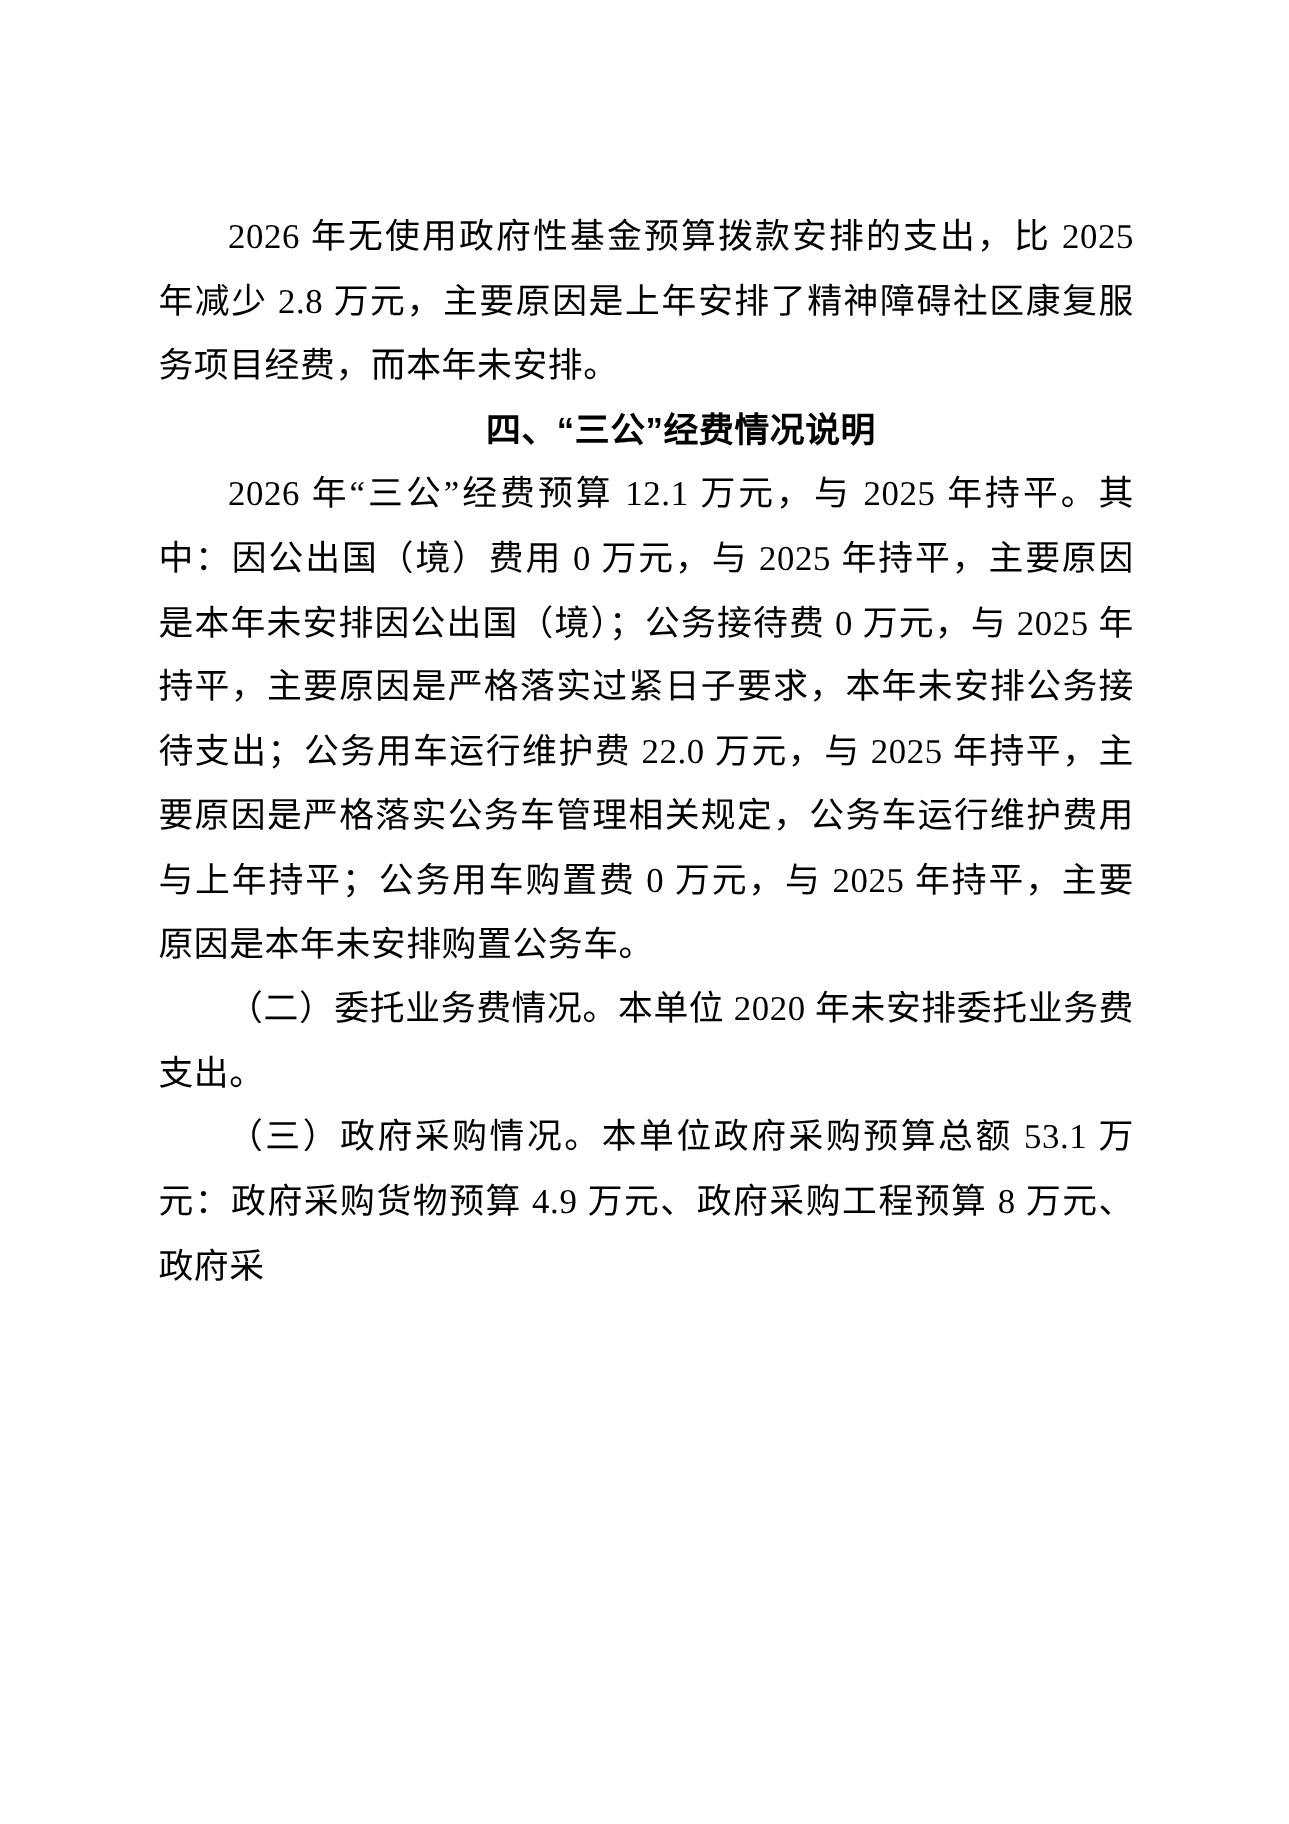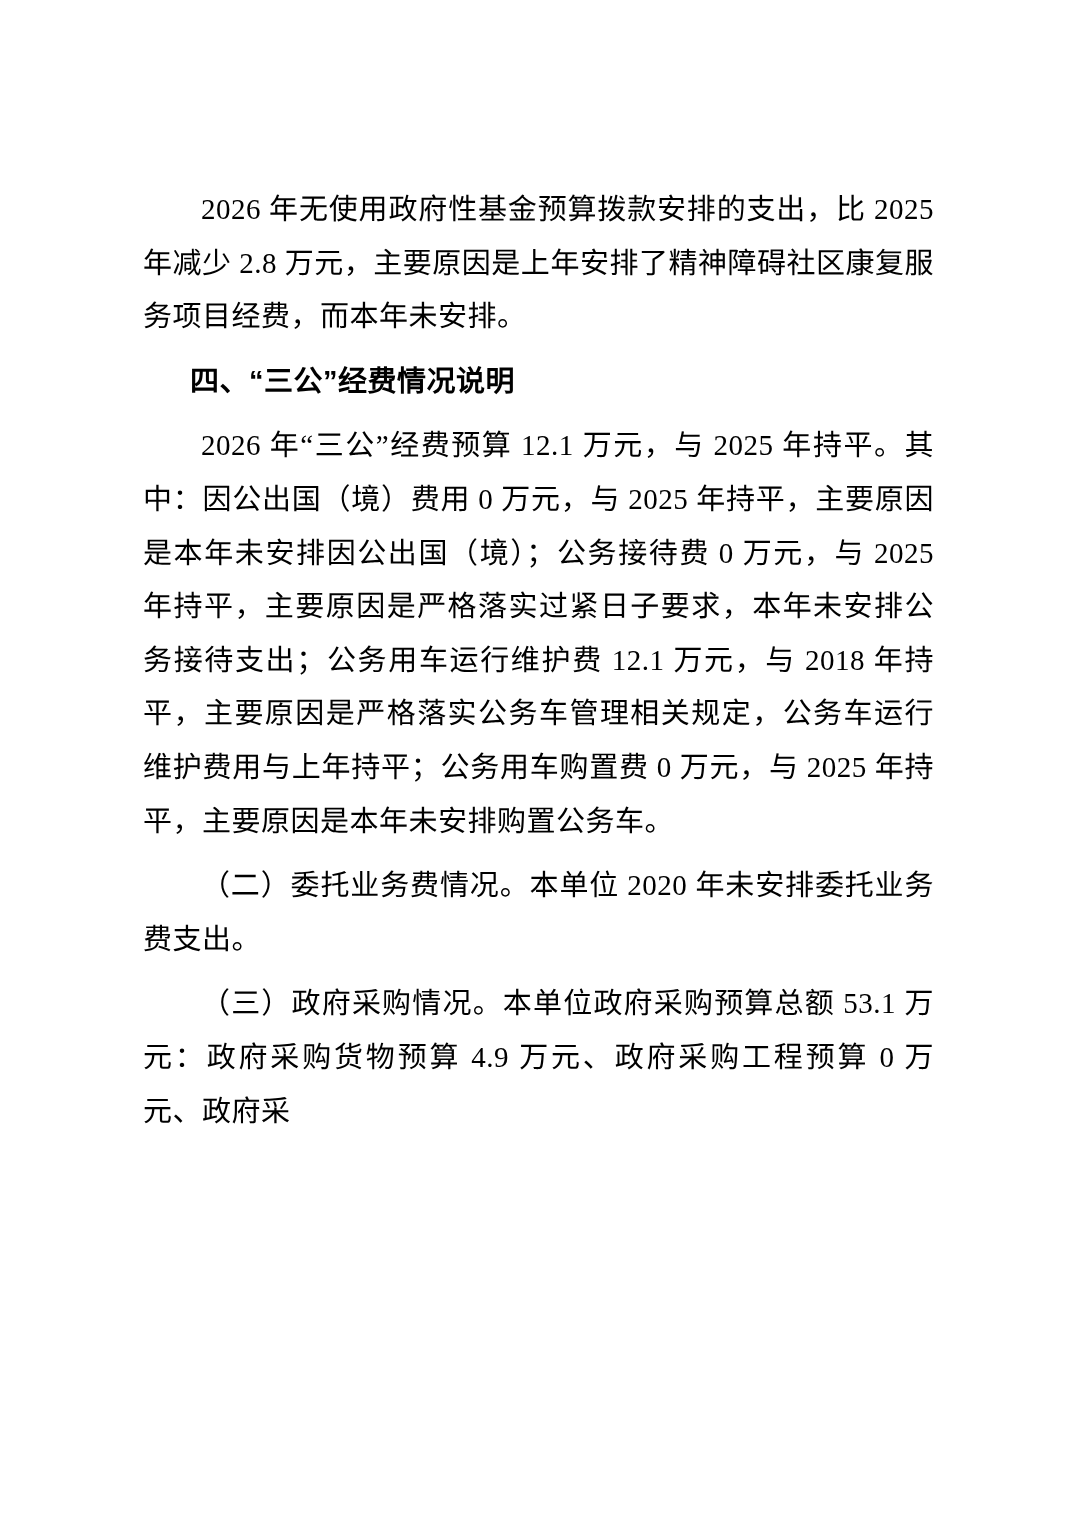--- a/index.html
+++ b/index.html
@@ -16,48 +16,48 @@
     font-family: "Liberation Serif", "DejaVu Serif", serif;
     color: #000000;
   }
   .content {
     position: absolute;
     left: 132px;
     top: 172px;
     width: 813px;
   }
   .para {
-    margin: 11px;
+    margin: 0;
     padding: 0;
     font-size: 29px;
     line-height: 53.6px;
     text-indent: 2em;
     text-align: justify;
     text-justify: inter-ideograph;
     letter-spacing: 0.5px;
     word-break: break-all;
     color: #000000;
   }
   .heading {
     margin: 0;
     padding: 0;
     font-family: "Liberation Sans", "DejaVu Sans", sans-serif;
     font-weight: 700;
     font-size: 29px;
     line-height: 53.6px;
     text-indent: 2em;
-    text-align: left;
+    text-align: center;
     letter-spacing: 0.5px;
     color: #000000;
   }
 </style>
 </head>
 <body>
 
 <div class="page">
   <div class="content">
     <p class="para">2026 年无使用政府性基金预算拨款安排的支出，比 2025 年减少 2.8 万元，主要原因是上年安排了精神障碍社区康复服务项目经费，而本年未安排。</p>
     <h2 class="heading">四、“三公”经费情况说明</h2>
-    <p class="para">2026 年“三公”经费预算 12.1 万元，与 2025 年持平。其中：因公出国（境）费用 0 万元，与 2025 年持平，主要原因是本年未安排因公出国（境）；公务接待费 0 万元，与 2025 年持平，主要原因是严格落实过紧日子要求，本年未安排公务接待支出；公务用车运行维护费 12.1 万元，与 2018 年持平，主要原因是严格落实公务车管理相关规定，公务车运行维护费用与上年持平；公务用车购置费 0 万元，与 2025 年持平，主要原因是本年未安排购置公务车。</p>
+    <p class="para">2026 年“三公”经费预算 12.1 万元，与 2025 年持平。其中：因公出国（境）费用 0 万元，与 2025 年持平，主要原因是本年未安排因公出国（境）；公务接待费 0 万元，与 2025 年持平，主要原因是严格落实过紧日子要求，本年未安排公务接待支出；公务用车运行维护费 22.0 万元，与 2025 年持平，主要原因是严格落实公务车管理相关规定，公务车运行维护费用与上年持平；公务用车购置费 0 万元，与 2025 年持平，主要原因是本年未安排购置公务车。</p>
     <p class="para">（二）委托业务费情况。本单位 2020 年未安排委托业务费支出。</p>
-    <p class="para">（三）政府采购情况。本单位政府采购预算总额 53.1 万元：政府采购货物预算 4.9 万元、政府采购工程预算 0 万元、政府采</p>
+    <p class="para">（三）政府采购情况。本单位政府采购预算总额 53.1 万元：政府采购货物预算 4.9 万元、政府采购工程预算 8 万元、政府采</p>
   </div>
 </div>
 
 </body></html>

